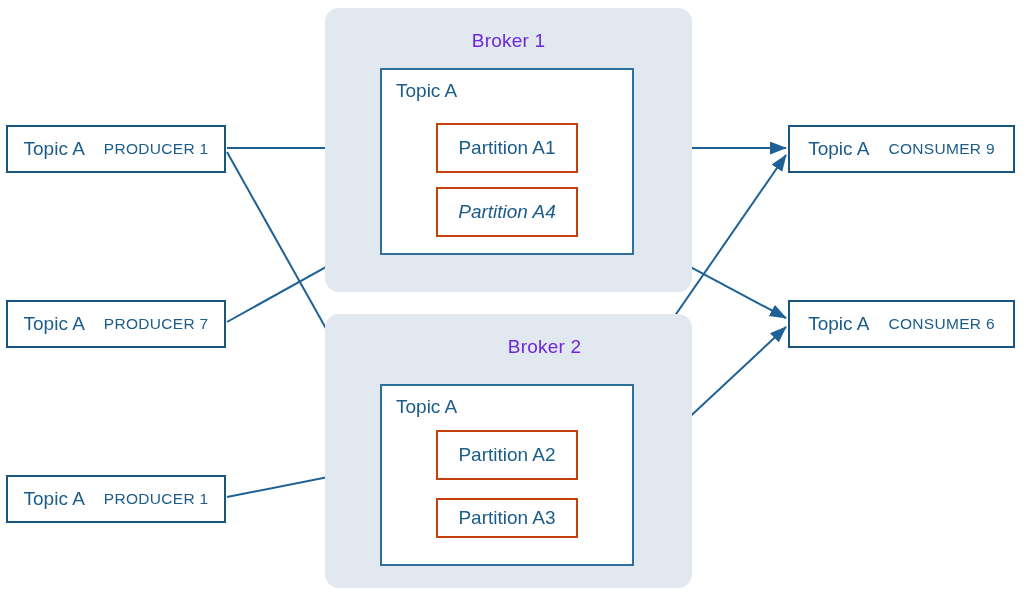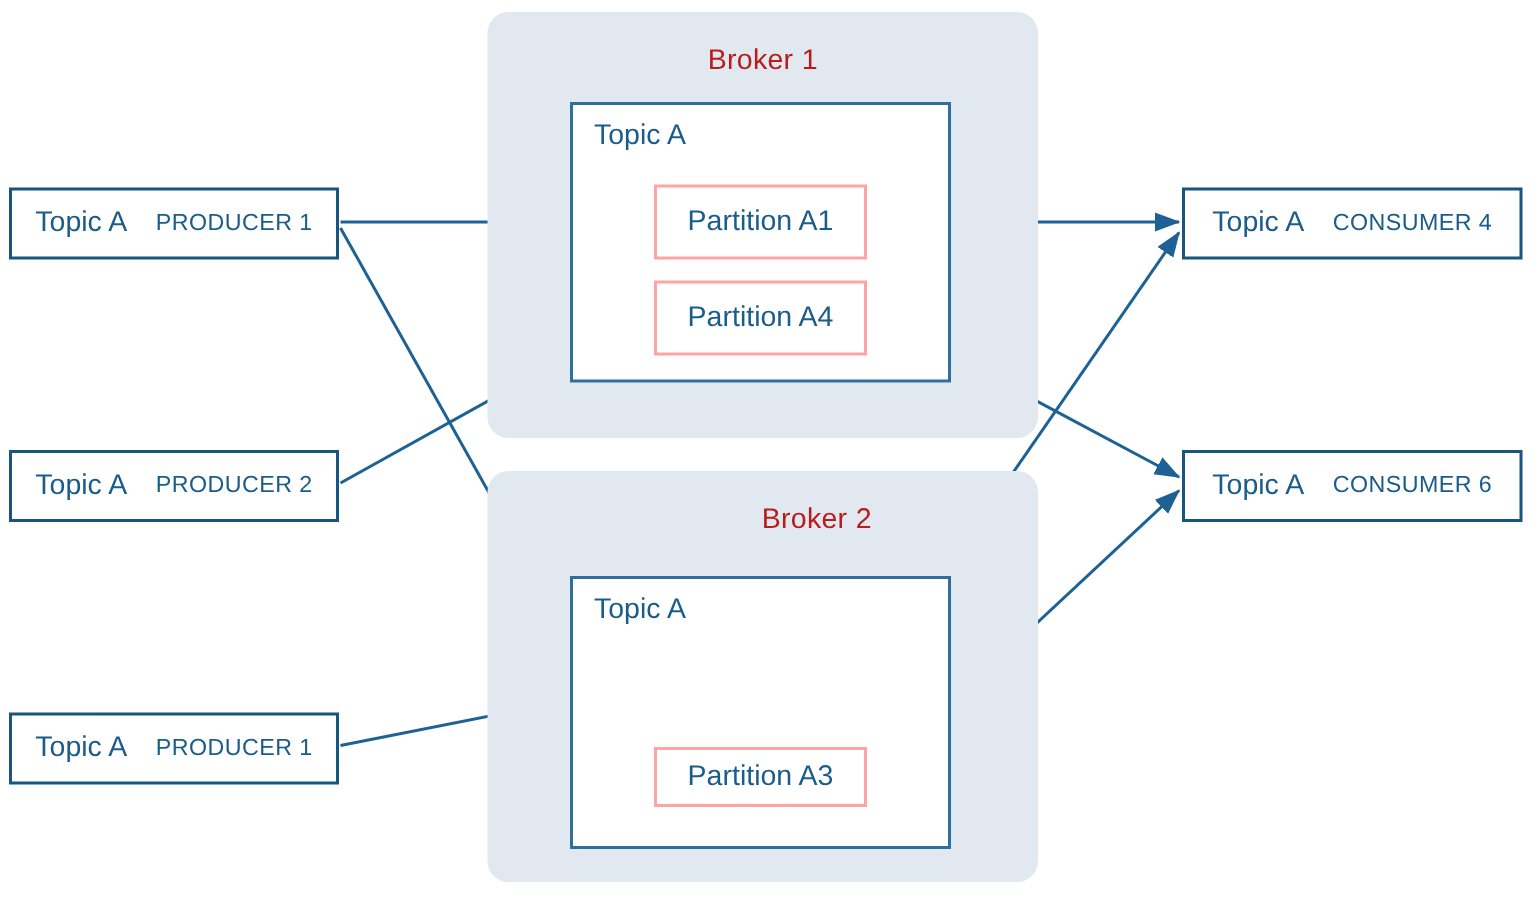--- a/index.html
+++ b/index.html
@@ -26,41 +26,41 @@
   }
   .broker-panel {
     position: absolute;
     background: #e2e8f0;
     border-radius: 14px;
   }
   .broker-title {
     position: absolute;
     width: 100%;
     text-align: center;
-    color: #b91c1c;
+    color: #6d28d9;
     font-size: 19px;
     letter-spacing: 0.2px;
   }
   .topic-box {
     position: absolute;
     background: #ffffff;
     border: 2px solid #2e6f9e;
     box-sizing: border-box;
   }
   .topic-label {
     position: absolute;
     left: 14px;
     top: 10px;
     color: #1a5c8a;
     font-size: 19px;
   }
   .partition-box {
     position: absolute;
     background: #ffffff;
-    border: 2px solid #fca5a5;
+    border: 2px solid #c2410c;
     box-sizing: border-box;
     display: flex;
     align-items: center;
     justify-content: center;
     color: #1a5c8a;
     font-size: 19px;
     text-align: right;
   }
   .endpoint-box {
     position: absolute;
@@ -103,45 +103,46 @@
     </g>
   </svg>
 
   <div class="broker-panel" style="left:325px; top:8px; width:367px; height:284px;">
     <div class="broker-title" style="top:22px;">Broker 1</div>
   </div>
   <div class="topic-box" style="left:380px; top:68px; width:254px; height:187px;">
     <div class="topic-label">Topic A</div>
   </div>
   <div class="partition-box" style="left:436px; top:123px; width:142px; height:50px;">Partition A1</div>
-  <div class="partition-box" style="left:436px; top:187px; width:142px; height:50px;">Partition A4</div>
+  <div class="partition-box" style="left:436px; top:187px; width:142px; height:50px;font-style:italic;">Partition A4</div>
 
   <div class="broker-panel" style="left:325px; top:314px; width:367px; height:274px;">
     <div class="broker-title" style="top:22px;margin-left:36px;">Broker 2</div>
   </div>
   <div class="topic-box" style="left:380px; top:384px; width:254px; height:182px;">
     <div class="topic-label">Topic A</div>
   </div>
+  <div class="partition-box" style="left:436px; top:430px; width:142px; height:50px;">Partition A2</div>
   <div class="partition-box" style="left:436px; top:498px; width:142px; height:40px;">Partition A3</div>
 
   <div class="endpoint-box" style="left:6px; top:125px; width:220px; height:48px;">
     <span>Topic A</span>
     <span class="role">PRODUCER 1</span>
   </div>
   <div class="endpoint-box" style="left:6px; top:300px; width:220px; height:48px;">
     <span>Topic A</span>
-    <span class="role">PRODUCER 2</span>
+    <span class="role">PRODUCER 7</span>
   </div>
   <div class="endpoint-box" style="left:6px; top:475px; width:220px; height:48px;">
     <span>Topic A</span>
     <span class="role">PRODUCER 1</span>
   </div>
 
   <div class="endpoint-box" style="left:788px; top:125px; width:227px; height:48px;">
     <span>Topic A</span>
-    <span class="role">CONSUMER 4</span>
+    <span class="role">CONSUMER 9</span>
   </div>
   <div class="endpoint-box" style="left:788px; top:300px; width:227px; height:48px;">
     <span>Topic A</span>
     <span class="role">CONSUMER 6</span>
   </div>
 
 </div>
 
 </body></html>

